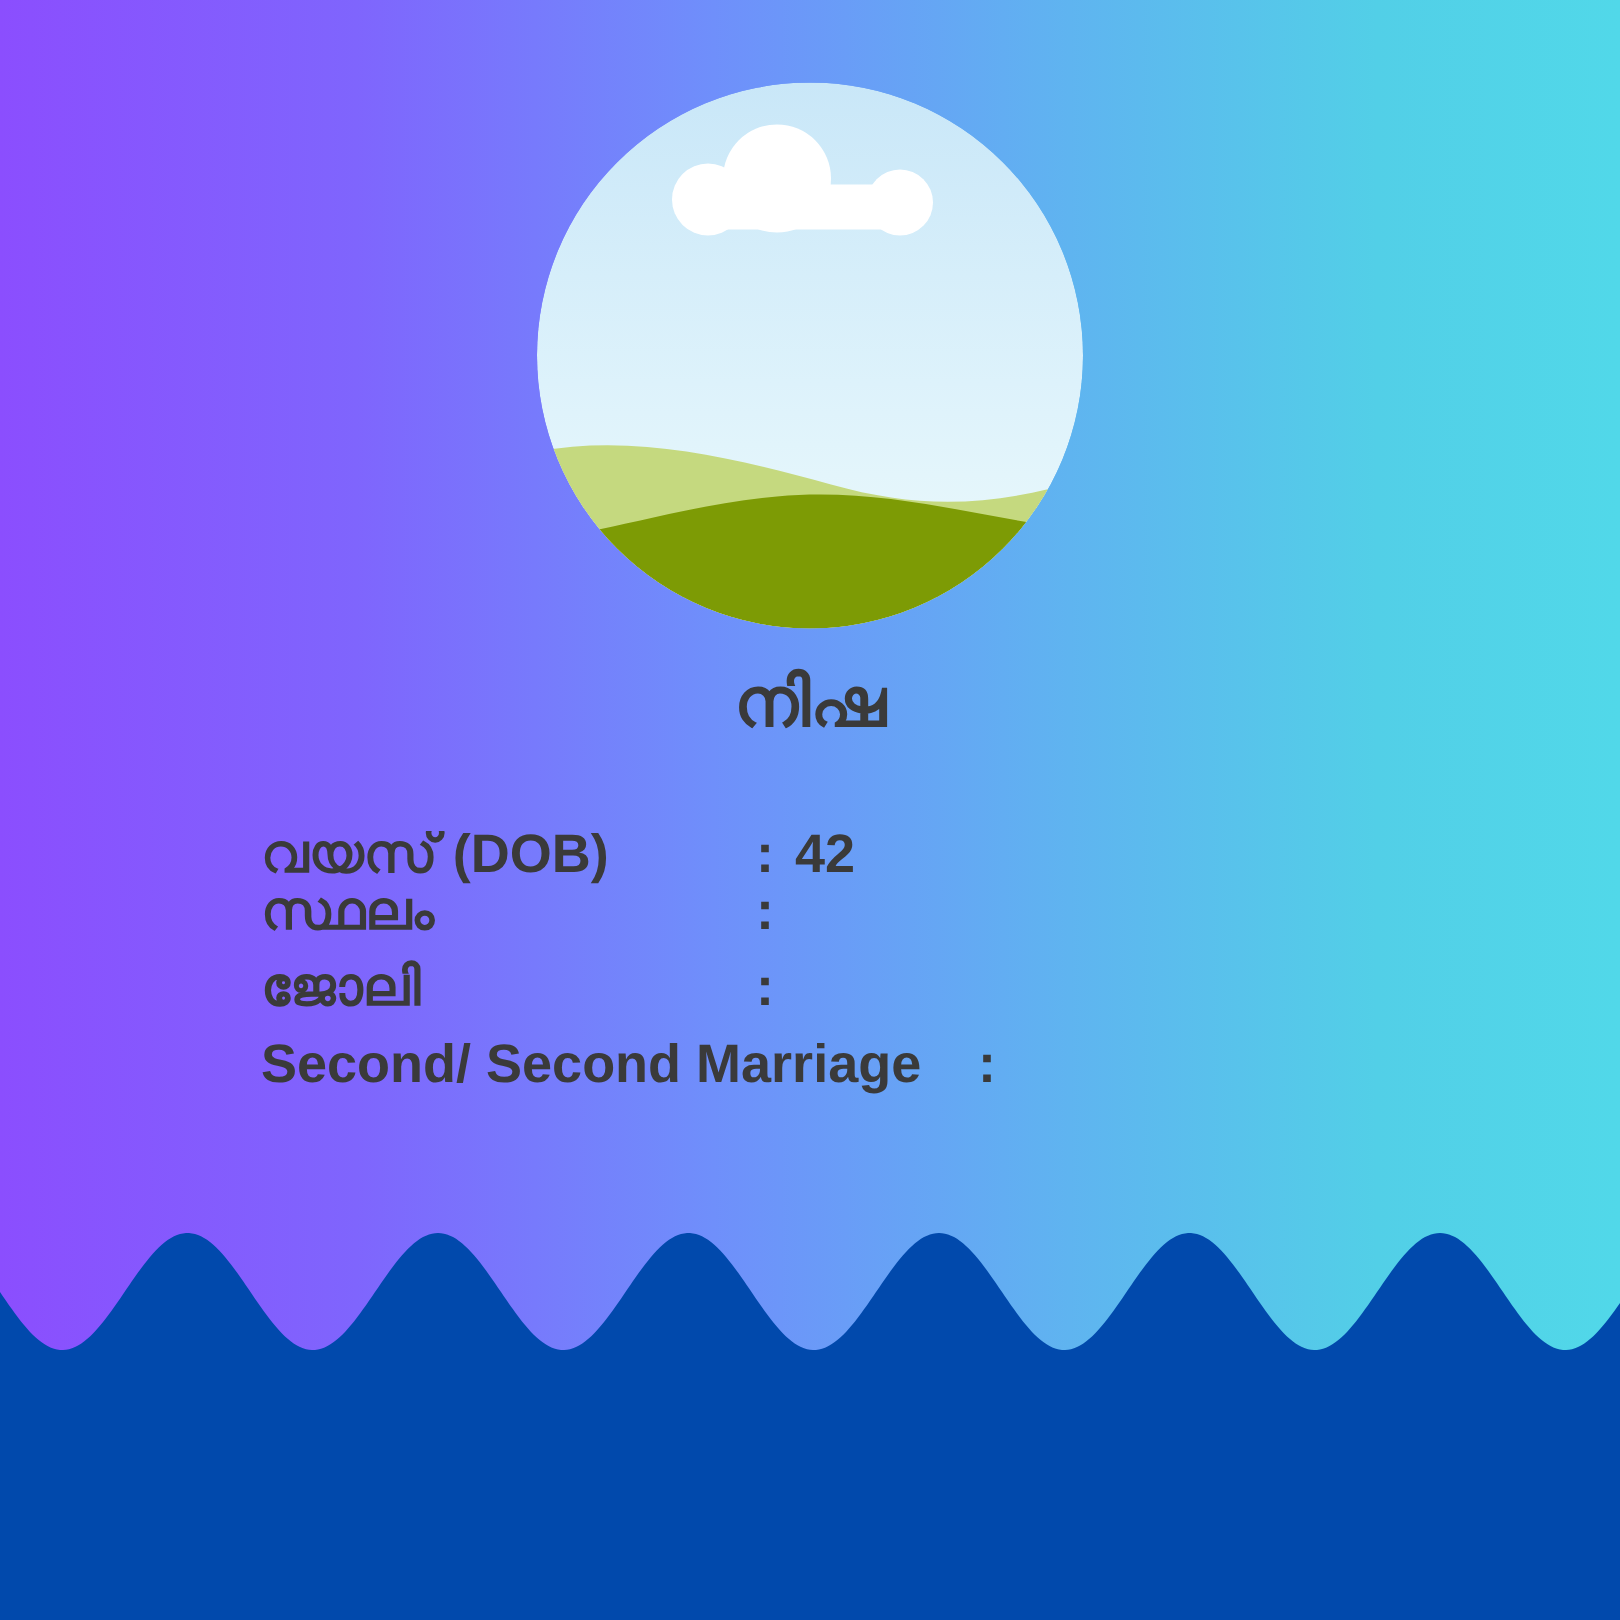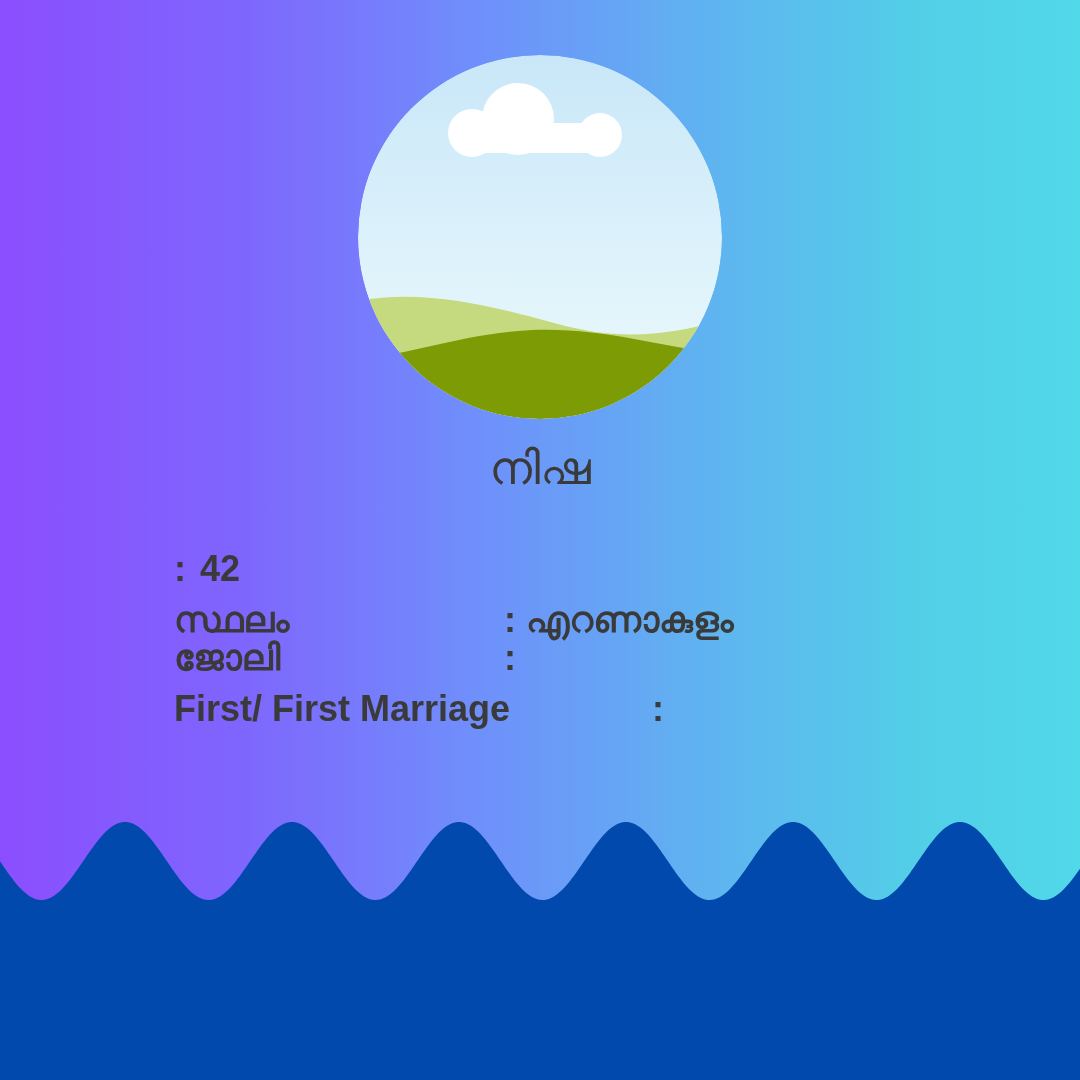--- a/index.html
+++ b/index.html
@@ -61,21 +61,21 @@
   }
 
   
   #profile-name {
     position: absolute;
     left: 0;
     top: 443px;
     width: 1080px;
     text-align: center;
     font-size: 46px;
-    font-weight: normal;
+    font-weight: bold;
     color: #3a3a3a;
     letter-spacing: 0px;
     line-height: 1.1;
   }
 
   
   #details {
     position: absolute;
     left: 174px;
     top: 530px;
@@ -145,38 +145,38 @@
         <path d="M -10 306 C 50 300, 95 282, 160 276 C 235 269, 300 292, 374 300 L 374 380 L -10 380 Z" fill="#7d9b05"></path>
       </g>
     </svg>
   </div>
 
   <div id="profile-name">നിഷ</div>
 
   <div id="details">
 
     <div class="detail-row row-dob">
+      <span class="detail-label">വയസ് (DOB)</span>
       <span class="detail-sep">:</span>
       <span class="detail-value">42</span>
     </div>
 
     <div class="detail-row row-place">
       <span class="detail-label">സ്ഥലം</span>
       <span class="detail-sep">:</span>
-      <span class="detail-value">എറണാകുളം</span>
     </div>
 
     <div class="detail-row row-job">
       <span class="detail-label">ജോലി</span>
       <span class="detail-sep">:</span>
       <span class="detail-value"></span>
     </div>
 
     <div class="detail-row row-marriage">
-      <span class="detail-label">First/ First Marriage</span>
+      <span class="detail-label">Second/ Second Marriage</span>
       <span class="detail-sep">:</span>
     </div>
 
   </div>
 
   <div id="wave-band">
     <svg viewBox="0 0 1080 300" preserveAspectRatio="none" xmlns="http://www.w3.org/2000/svg">
       <path id="wave-path" fill="#0149ac" d="M 0 300 L 0 81.37 L 0.0 81.37 L 2.0 84.30 L 4.0 87.21 L 6.0 90.09 L 8.0 92.91 L 10.0 95.67 L 12.0 98.35 L 14.0 100.92 L 16.0 103.39 L 18.0 105.72 L 20.0 107.92 L 22.0 109.97 L 24.0 111.85 L 26.0 113.55 L 28.0 115.08 L 30.0 116.41 L 32.0 117.54 L 34.0 118.46 L 36.0 119.17 L 38.0 119.66 L 40.0 119.94 L 42.0 119.99 L 44.0 119.83 L 46.0 119.44 L 48.0 118.84 L 50.0 118.02 L 52.0 117.00 L 54.0 115.77 L 56.0 114.34 L 58.0 112.72 L 60.0 110.93 L 62.0 108.96 L 64.0 106.84 L 66.0 104.57 L 68.0 102.17 L 70.0 99.65 L 72.0 97.02 L 74.0 94.30 L 76.0 91.51 L 78.0 88.65 L 80.0 85.76 L 82.0 82.83 L 84.0 79.90 L 86.0 76.97 L 88.0 74.07 L 90.0 71.20 L 92.0 68.39 L 94.0 65.65 L 96.0 63.00 L 98.0 60.45 L 100.0 58.02 L 102.0 55.71 L 104.0 53.55 L 106.0 51.55 L 108.0 49.71 L 110.0 48.05 L 112.0 46.57 L 114.0 45.29 L 116.0 44.21 L 118.0 43.34 L 120.0 42.69 L 122.0 42.25 L 124.0 42.03 L 126.0 42.03 L 128.0 42.25 L 130.0 42.69 L 132.0 43.34 L 134.0 44.21 L 136.0 45.29 L 138.0 46.57 L 140.0 48.05 L 142.0 49.71 L 144.0 51.55 L 146.0 53.55 L 148.0 55.71 L 150.0 58.02 L 152.0 60.45 L 154.0 63.00 L 156.0 65.65 L 158.0 68.39 L 160.0 71.20 L 162.0 74.07 L 164.0 76.97 L 166.0 79.90 L 168.0 82.83 L 170.0 85.76 L 172.0 88.65 L 174.0 91.51 L 176.0 94.30 L 178.0 97.02 L 180.0 99.65 L 182.0 102.17 L 184.0 104.57 L 186.0 106.84 L 188.0 108.96 L 190.0 110.93 L 192.0 112.72 L 194.0 114.34 L 196.0 115.77 L 198.0 117.00 L 200.0 118.02 L 202.0 118.84 L 204.0 119.44 L 206.0 119.83 L 208.0 119.99 L 210.0 119.94 L 212.0 119.66 L 214.0 119.17 L 216.0 118.46 L 218.0 117.54 L 220.0 116.41 L 222.0 115.08 L 224.0 113.55 L 226.0 111.85 L 228.0 109.97 L 230.0 107.92 L 232.0 105.72 L 234.0 103.39 L 236.0 100.92 L 238.0 98.35 L 240.0 95.67 L 242.0 92.91 L 244.0 90.09 L 246.0 87.21 L 248.0 84.30 L 250.0 81.37 L 252.0 78.43 L 254.0 75.52 L 256.0 72.63 L 258.0 69.79 L 260.0 67.01 L 262.0 64.31 L 264.0 61.71 L 266.0 59.22 L 268.0 56.85 L 270.0 54.61 L 272.0 52.53 L 274.0 50.61 L 276.0 48.86 L 278.0 47.29 L 280.0 45.91 L 282.0 44.73 L 284.0 43.75 L 286.0 42.99 L 288.0 42.44 L 290.0 42.11 L 292.0 42.00 L 294.0 42.11 L 296.0 42.44 L 298.0 42.99 L 300.0 43.75 L 302.0 44.73 L 304.0 45.91 L 306.0 47.29 L 308.0 48.86 L 310.0 50.61 L 312.0 52.53 L 314.0 54.61 L 316.0 56.85 L 318.0 59.22 L 320.0 61.71 L 322.0 64.31 L 324.0 67.01 L 326.0 69.79 L 328.0 72.63 L 330.0 75.52 L 332.0 78.43 L 334.0 81.37 L 336.0 84.30 L 338.0 87.21 L 340.0 90.09 L 342.0 92.91 L 344.0 95.67 L 346.0 98.35 L 348.0 100.92 L 350.0 103.39 L 352.0 105.72 L 354.0 107.92 L 356.0 109.97 L 358.0 111.85 L 360.0 113.55 L 362.0 115.08 L 364.0 116.41 L 366.0 117.54 L 368.0 118.46 L 370.0 119.17 L 372.0 119.66 L 374.0 119.94 L 376.0 119.99 L 378.0 119.83 L 380.0 119.44 L 382.0 118.84 L 384.0 118.02 L 386.0 117.00 L 388.0 115.77 L 390.0 114.34 L 392.0 112.72 L 394.0 110.93 L 396.0 108.96 L 398.0 106.84 L 400.0 104.57 L 402.0 102.17 L 404.0 99.65 L 406.0 97.02 L 408.0 94.30 L 410.0 91.51 L 412.0 88.65 L 414.0 85.76 L 416.0 82.83 L 418.0 79.90 L 420.0 76.97 L 422.0 74.07 L 424.0 71.20 L 426.0 68.39 L 428.0 65.65 L 430.0 63.00 L 432.0 60.45 L 434.0 58.02 L 436.0 55.71 L 438.0 53.55 L 440.0 51.55 L 442.0 49.71 L 444.0 48.05 L 446.0 46.57 L 448.0 45.29 L 450.0 44.21 L 452.0 43.34 L 454.0 42.69 L 456.0 42.25 L 458.0 42.03 L 460.0 42.03 L 462.0 42.25 L 464.0 42.69 L 466.0 43.34 L 468.0 44.21 L 470.0 45.29 L 472.0 46.57 L 474.0 48.05 L 476.0 49.71 L 478.0 51.55 L 480.0 53.55 L 482.0 55.71 L 484.0 58.02 L 486.0 60.45 L 488.0 63.00 L 490.0 65.65 L 492.0 68.39 L 494.0 71.20 L 496.0 74.07 L 498.0 76.97 L 500.0 79.90 L 502.0 82.83 L 504.0 85.76 L 506.0 88.65 L 508.0 91.51 L 510.0 94.30 L 512.0 97.02 L 514.0 99.65 L 516.0 102.17 L 518.0 104.57 L 520.0 106.84 L 522.0 108.96 L 524.0 110.93 L 526.0 112.72 L 528.0 114.34 L 530.0 115.77 L 532.0 117.00 L 534.0 118.02 L 536.0 118.84 L 538.0 119.44 L 540.0 119.83 L 542.0 119.99 L 544.0 119.94 L 546.0 119.66 L 548.0 119.17 L 550.0 118.46 L 552.0 117.54 L 554.0 116.41 L 556.0 115.08 L 558.0 113.55 L 560.0 111.85 L 562.0 109.97 L 564.0 107.92 L 566.0 105.72 L 568.0 103.39 L 570.0 100.92 L 572.0 98.35 L 574.0 95.67 L 576.0 92.91 L 578.0 90.09 L 580.0 87.21 L 582.0 84.30 L 584.0 81.37 L 586.0 78.43 L 588.0 75.52 L 590.0 72.63 L 592.0 69.79 L 594.0 67.01 L 596.0 64.31 L 598.0 61.71 L 600.0 59.22 L 602.0 56.85 L 604.0 54.61 L 606.0 52.53 L 608.0 50.61 L 610.0 48.86 L 612.0 47.29 L 614.0 45.91 L 616.0 44.73 L 618.0 43.75 L 620.0 42.99 L 622.0 42.44 L 624.0 42.11 L 626.0 42.00 L 628.0 42.11 L 630.0 42.44 L 632.0 42.99 L 634.0 43.75 L 636.0 44.73 L 638.0 45.91 L 640.0 47.29 L 642.0 48.86 L 644.0 50.61 L 646.0 52.53 L 648.0 54.61 L 650.0 56.85 L 652.0 59.22 L 654.0 61.71 L 656.0 64.31 L 658.0 67.01 L 660.0 69.79 L 662.0 72.63 L 664.0 75.52 L 666.0 78.43 L 668.0 81.37 L 670.0 84.30 L 672.0 87.21 L 674.0 90.09 L 676.0 92.91 L 678.0 95.67 L 680.0 98.35 L 682.0 100.92 L 684.0 103.39 L 686.0 105.72 L 688.0 107.92 L 690.0 109.97 L 692.0 111.85 L 694.0 113.55 L 696.0 115.08 L 698.0 116.41 L 700.0 117.54 L 702.0 118.46 L 704.0 119.17 L 706.0 119.66 L 708.0 119.94 L 710.0 119.99 L 712.0 119.83 L 714.0 119.44 L 716.0 118.84 L 718.0 118.02 L 720.0 117.00 L 722.0 115.77 L 724.0 114.34 L 726.0 112.72 L 728.0 110.93 L 730.0 108.96 L 732.0 106.84 L 734.0 104.57 L 736.0 102.17 L 738.0 99.65 L 740.0 97.02 L 742.0 94.30 L 744.0 91.51 L 746.0 88.65 L 748.0 85.76 L 750.0 82.83 L 752.0 79.90 L 754.0 76.97 L 756.0 74.07 L 758.0 71.20 L 760.0 68.39 L 762.0 65.65 L 764.0 63.00 L 766.0 60.45 L 768.0 58.02 L 770.0 55.71 L 772.0 53.55 L 774.0 51.55 L 776.0 49.71 L 778.0 48.05 L 780.0 46.57 L 782.0 45.29 L 784.0 44.21 L 786.0 43.34 L 788.0 42.69 L 790.0 42.25 L 792.0 42.03 L 794.0 42.03 L 796.0 42.25 L 798.0 42.69 L 800.0 43.34 L 802.0 44.21 L 804.0 45.29 L 806.0 46.57 L 808.0 48.05 L 810.0 49.71 L 812.0 51.55 L 814.0 53.55 L 816.0 55.71 L 818.0 58.02 L 820.0 60.45 L 822.0 63.00 L 824.0 65.65 L 826.0 68.39 L 828.0 71.20 L 830.0 74.07 L 832.0 76.97 L 834.0 79.90 L 836.0 82.83 L 838.0 85.76 L 840.0 88.65 L 842.0 91.51 L 844.0 94.30 L 846.0 97.02 L 848.0 99.65 L 850.0 102.17 L 852.0 104.57 L 854.0 106.84 L 856.0 108.96 L 858.0 110.93 L 860.0 112.72 L 862.0 114.34 L 864.0 115.77 L 866.0 117.00 L 868.0 118.02 L 870.0 118.84 L 872.0 119.44 L 874.0 119.83 L 876.0 119.99 L 878.0 119.94 L 880.0 119.66 L 882.0 119.17 L 884.0 118.46 L 886.0 117.54 L 888.0 116.41 L 890.0 115.08 L 892.0 113.55 L 894.0 111.85 L 896.0 109.97 L 898.0 107.92 L 900.0 105.72 L 902.0 103.39 L 904.0 100.92 L 906.0 98.35 L 908.0 95.67 L 910.0 92.91 L 912.0 90.09 L 914.0 87.21 L 916.0 84.30 L 918.0 81.37 L 920.0 78.43 L 922.0 75.52 L 924.0 72.63 L 926.0 69.79 L 928.0 67.01 L 930.0 64.31 L 932.0 61.71 L 934.0 59.22 L 936.0 56.85 L 938.0 54.61 L 940.0 52.53 L 942.0 50.61 L 944.0 48.86 L 946.0 47.29 L 948.0 45.91 L 950.0 44.73 L 952.0 43.75 L 954.0 42.99 L 956.0 42.44 L 958.0 42.11 L 960.0 42.00 L 962.0 42.11 L 964.0 42.44 L 966.0 42.99 L 968.0 43.75 L 970.0 44.73 L 972.0 45.91 L 974.0 47.29 L 976.0 48.86 L 978.0 50.61 L 980.0 52.53 L 982.0 54.61 L 984.0 56.85 L 986.0 59.22 L 988.0 61.71 L 990.0 64.31 L 992.0 67.01 L 994.0 69.79 L 996.0 72.63 L 998.0 75.52 L 1000.0 78.43 L 1002.0 81.37 L 1004.0 84.30 L 1006.0 87.21 L 1008.0 90.09 L 1010.0 92.91 L 1012.0 95.67 L 1014.0 98.35 L 1016.0 100.92 L 1018.0 103.39 L 1020.0 105.72 L 1022.0 107.92 L 1024.0 109.97 L 1026.0 111.85 L 1028.0 113.55 L 1030.0 115.08 L 1032.0 116.41 L 1034.0 117.54 L 1036.0 118.46 L 1038.0 119.17 L 1040.0 119.66 L 1042.0 119.94 L 1044.0 119.99 L 1046.0 119.83 L 1048.0 119.44 L 1050.0 118.84 L 1052.0 118.02 L 1054.0 117.00 L 1056.0 115.77 L 1058.0 114.34 L 1060.0 112.72 L 1062.0 110.93 L 1064.0 108.96 L 1066.0 106.84 L 1068.0 104.57 L 1070.0 102.17 L 1072.0 99.65 L 1074.0 97.02 L 1076.0 94.30 L 1078.0 91.51 L 1080.0 88.65 L 1080 300 Z"></path>
     </svg>
   </div>

